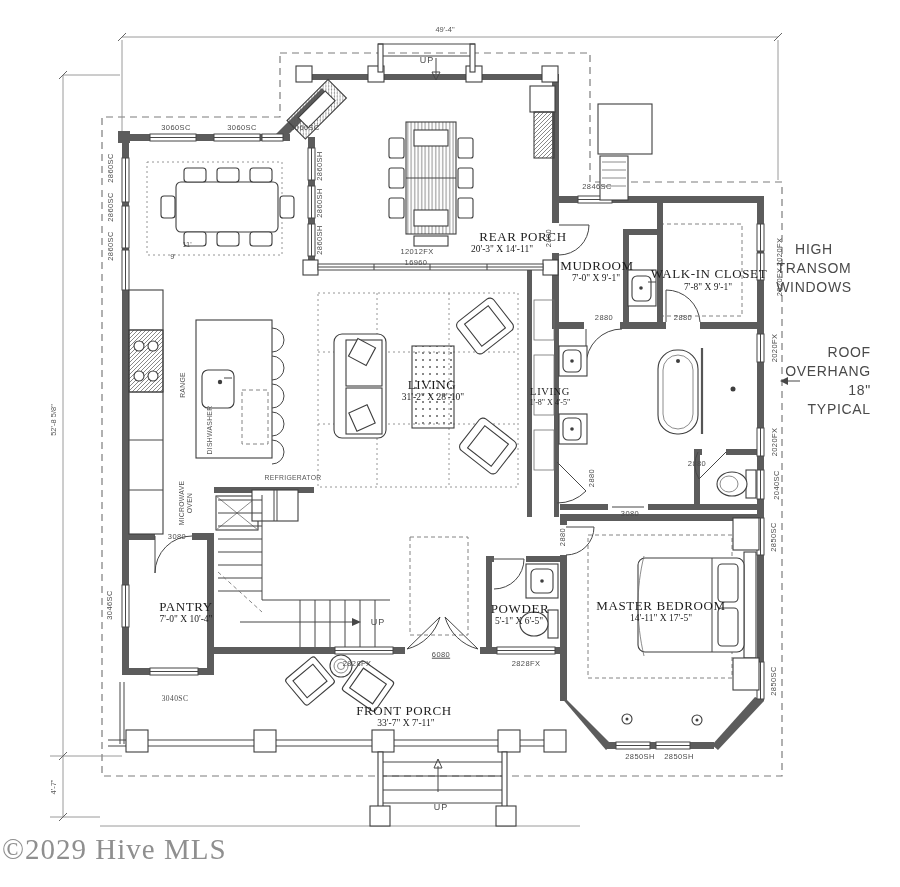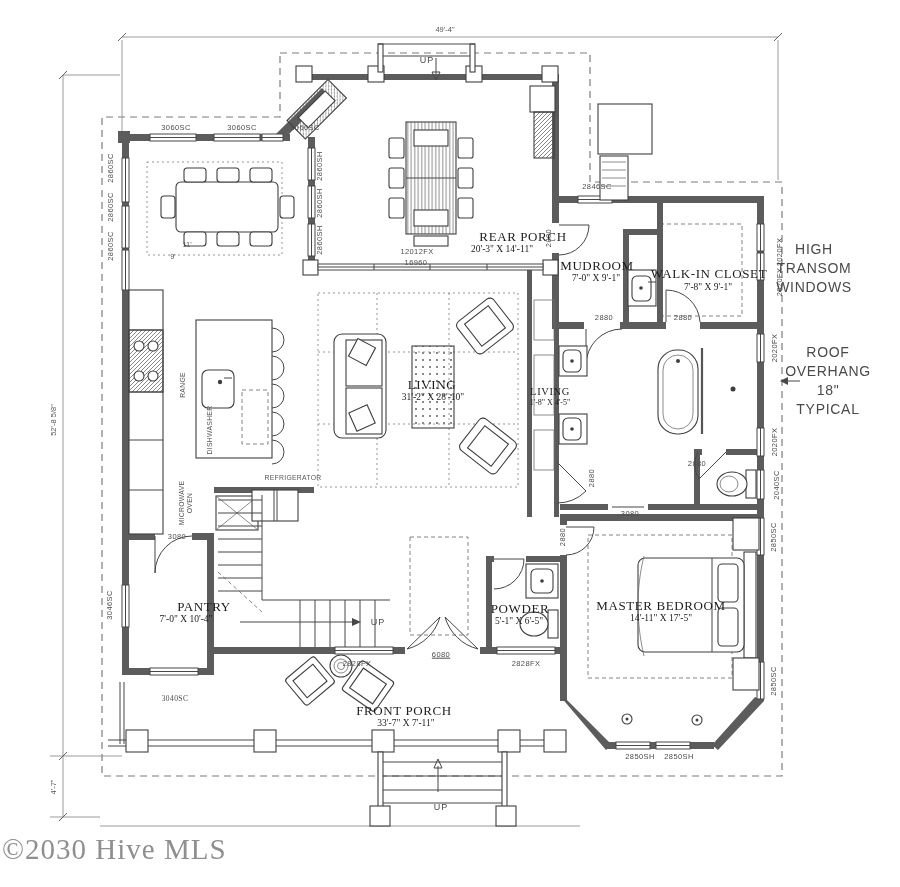--- a/index.html
+++ b/index.html
@@ -474,21 +474,21 @@
       <div class="lbl room" style="left: 501px; top: 237px; transform: translate(-50%, -50%); margin-left: 22px;">REAR PORCH</div>
       <div class="lbl rdim" style="left: 502px; top: 249px; transform: translate(-50%, -50%);">20'-3" X 14'-11"</div>
       <div class="lbl room" style="left: 597px; top: 266px; transform: translate(-50%, -50%);">MUDROOM</div>
       <div class="lbl rdim" style="left: 596px; top: 278px; transform: translate(-50%, -50%);">7'-0" X 9'-1"</div>
       <div class="lbl room" style="left: 709px; top: 274px; transform: translate(-50%, -50%);">WALK-IN CLOSET</div>
       <div class="lbl rdim" style="left: 708px; top: 287px; transform: translate(-50%, -50%);">7'-8" X 9'-1"</div>
       <div class="lbl room" style="left: 432px; top: 385px; transform: translate(-50%, -50%);">LIVING</div>
       <div class="lbl rdim" style="left: 433px; top: 397px; transform: translate(-50%, -50%);">31'-2" X 28'-10"</div>
       <div class="lbl room small" style="left: 550px; top: 392px; transform: translate(-50%, -50%);">LIVING</div>
       <div class="lbl rdim small" style="left: 550px; top: 403px; transform: translate(-50%, -50%);">1'-8" X 4'-5"</div>
-      <div class="lbl room" style="left: 204px; top: 607px; transform: translate(-50%, -50%);">PANTRY</div>
+      <div class="lbl room" style="left: 186px; top: 607px; transform: translate(-50%, -50%);">PANTRY</div>
       <div class="lbl rdim" style="left: 186px; top: 619px; transform: translate(-50%, -50%);">7'-0" X 10'-4"</div>
       <div class="lbl room" style="left: 520px; top: 609px; transform: translate(-50%, -50%);">POWDER</div>
       <div class="lbl rdim" style="left: 519px; top: 621px; transform: translate(-50%, -50%);">5'-1" X 6'-5"</div>
       <div class="lbl room" style="left: 661px; top: 606px; transform: translate(-50%, -50%);">MASTER BEDROOM</div>
       <div class="lbl rdim" style="left: 661px; top: 618px; transform: translate(-50%, -50%);">14'-11" X 17'-5"</div>
       <div class="lbl room" style="left: 404px; top: 711px; transform: translate(-50%, -50%);">FRONT PORCH</div>
       <div class="lbl rdim" style="left: 406px; top: 723px; transform: translate(-50%, -50%);">33'-7" X 7'-11"</div>
       <div class="lbl code" style="left: 176px; top: 128px; transform: translate(-50%, -50%);">3060SC</div>
       <div class="lbl code" style="left: 242px; top: 128px; transform: translate(-50%, -50%);">3060SC</div>
       <div class="lbl code" style="left: 305px; top: 128px; transform: translate(-50%, -50%);">3060SC</div>
@@ -527,23 +527,23 @@
       <div class="lbl dim" style="left: 54px; top: 420px; transform: translate(-50%, -50%) rotate(-90deg);">52'-8 5/8"</div>
       <div class="lbl dim" style="left: 54px; top: 787px; transform: translate(-50%, -50%) rotate(-90deg);">4'-7"</div>
       <div class="lbl dim" style="left: 187px; top: 245px; transform: translate(-50%, -50%);">11'</div>
       <div class="lbl dim" style="left: 173px; top: 257px; transform: translate(-50%, -50%);">9'</div>
       <div class="lbl up" style="left: 427px; top: 60px; transform: translate(-50%, -50%);">UP</div>
       <div class="lbl up" style="left: 378px; top: 622px; transform: translate(-50%, -50%);">UP</div>
       <div class="lbl up" style="left: 441px; top: 807px; transform: translate(-50%, -50%);">UP</div>
       <div class="lbl note" style="left: 814px; top: 268px; transform: translate(-50%, -50%);">HIGH
 TRANSOM
 WINDOWS</div>
-      <div class="lbl note" style="left: 828px; top: 381px; transform: translate(-50%, -50%);">ROOF
+      <div class="lbl note" style="left: 828px; top: 381px; transform: translate(-50%, -50%); text-align: right;">ROOF
 OVERHANG
 18" TYPICAL</div>
       <div class="lbl app" style="left: 183px; top: 385px; transform: translate(-50%, -50%) rotate(-90deg);">RANGE</div>
       <div class="lbl app" style="left: 210px; top: 430px; transform: translate(-50%, -50%) rotate(-90deg);">DISHWASHER</div>
       <div class="lbl app" style="left: 186px; top: 503px; transform: translate(-50%, -50%) rotate(-90deg);">MICROWAVE
 OVEN</div>
       <div class="lbl app" style="left: 293px; top: 478px; transform: translate(-50%, -50%);">REFRIGERATOR</div>
     </div>
-<div class="watermark">©2030 Hive MLS</div>
+<div class="watermark">©2029 Hive MLS</div>
 </div>
 
 </body></html>

